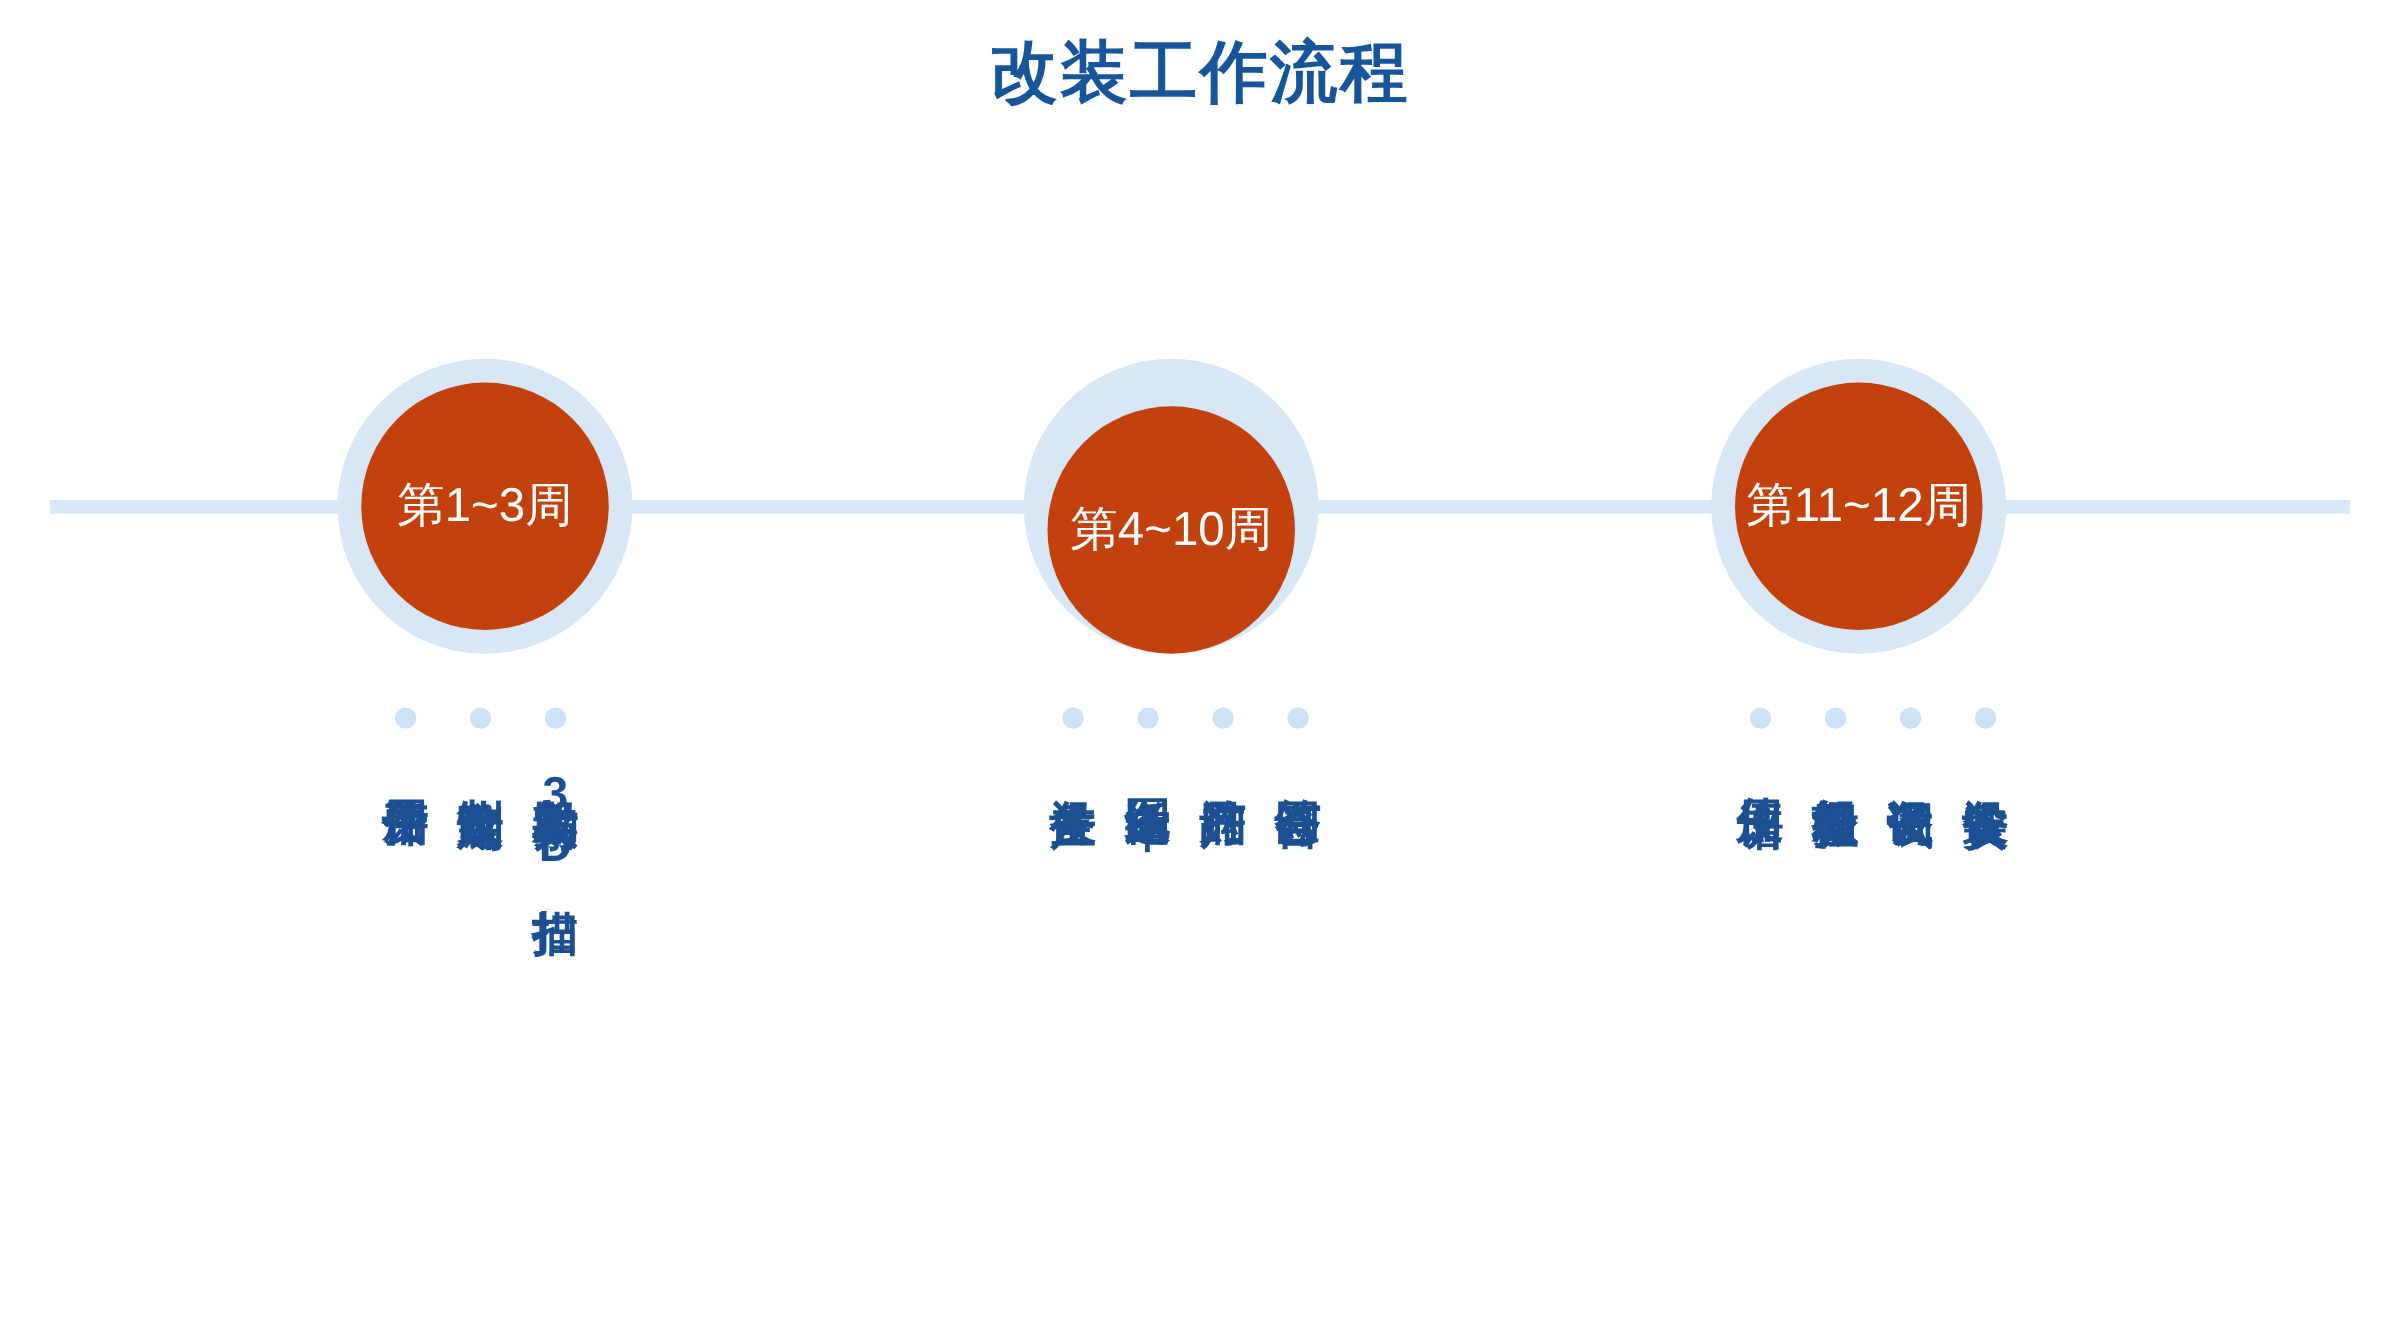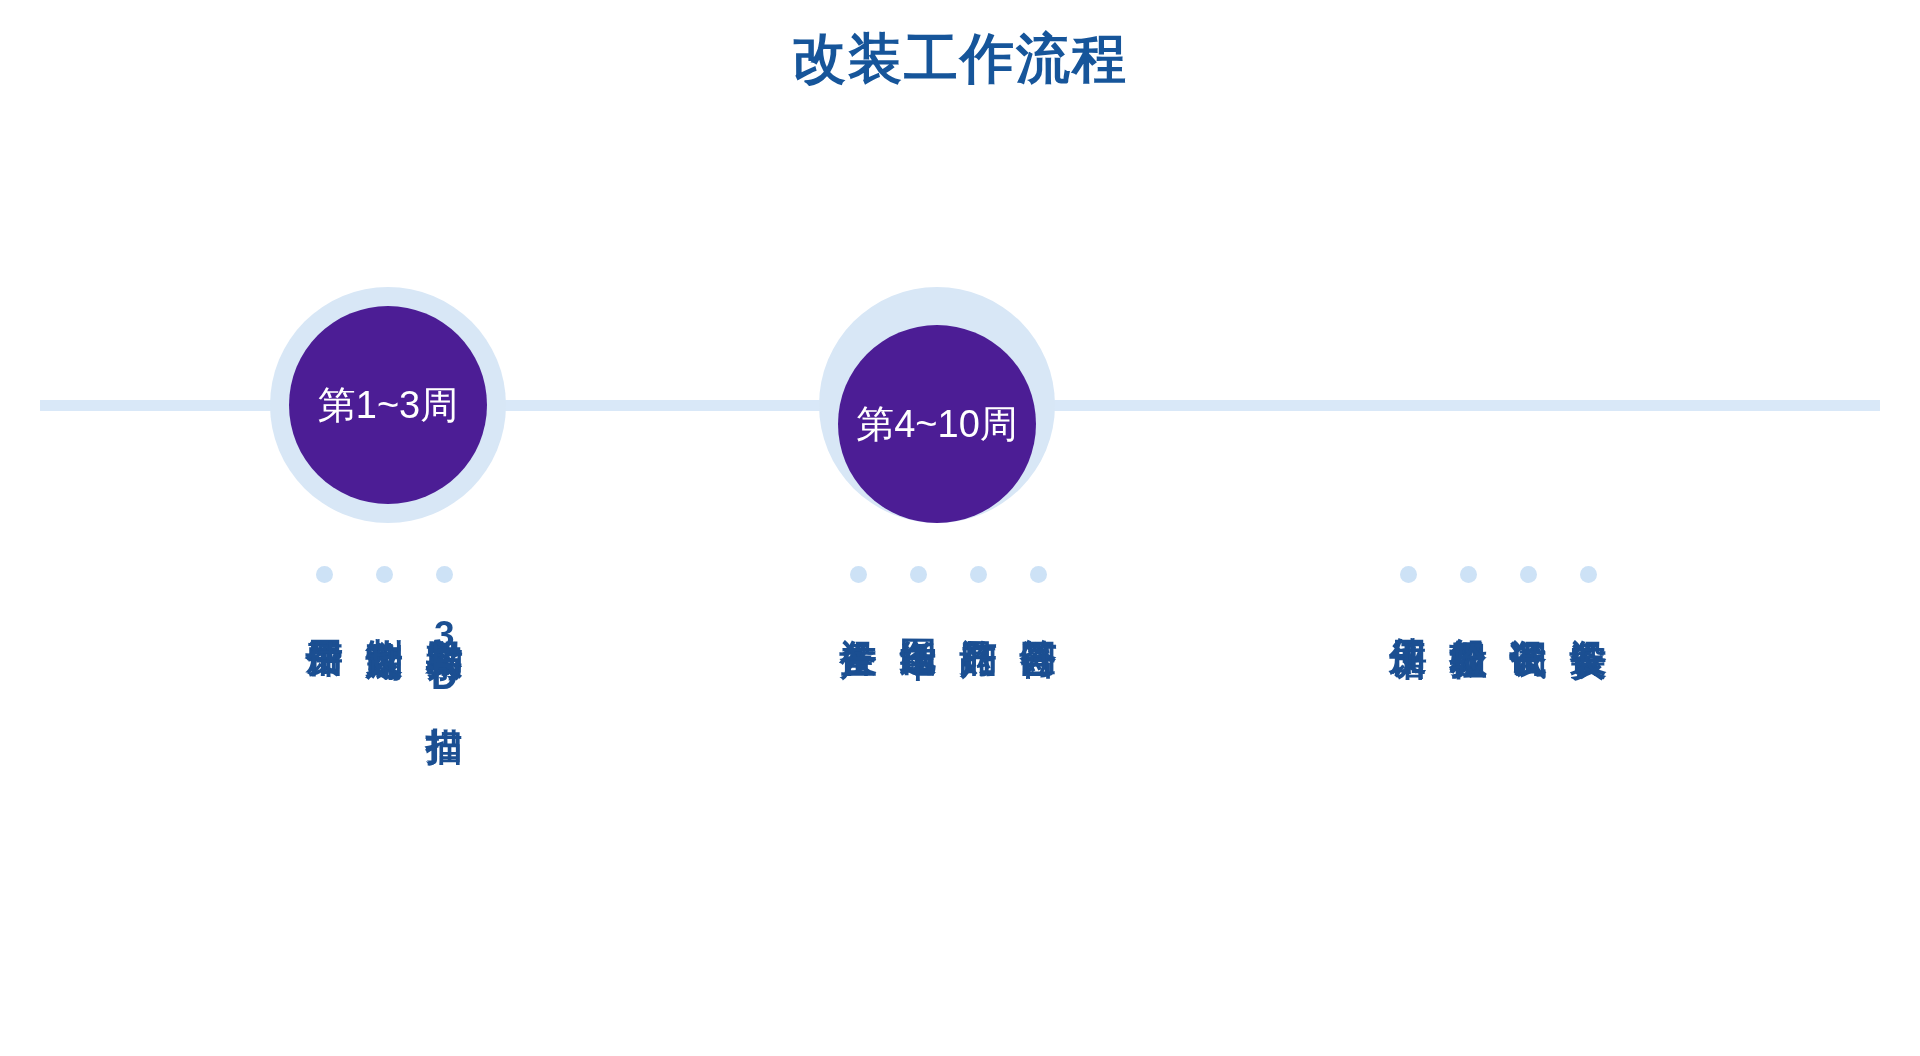--- a/index.html
+++ b/index.html
@@ -36,21 +36,21 @@
   .node {
     position:absolute;
     width:236px; height:236px;
     border-radius:50%;
     background:#d8e7f6;
     display:flex; align-items:center; justify-content:center;
   }
   .node-inner {
     width:198px; height:198px;
     border-radius:50%;
-    background:#4c1d95;
+    background:#c2410c;
     display:flex; align-items:center; justify-content:center;
   }
   .node-label {
     color:#ffffff;
     font-size:38px;
     font-weight:400;
     letter-spacing:0px;
     white-space:nowrap;
     line-height:1;
   }
@@ -95,20 +95,25 @@
       <span class="node-label">第1~3周</span>
     </div>
   </div>
 
   <div class="node" style="left:819px; top:287px;align-items:flex-end;">
     <div class="node-inner">
       <span class="node-label">第4~10周</span>
     </div>
   </div>
 
+  <div class="node" style="left:1369px; top:287px;">
+    <div class="node-inner">
+      <span class="node-label">第11~12周</span>
+    </div>
+  </div>
 
   <div class="group" style="left:294px;">
     <div class="step-col">
       <span class="step-dot"></span>
       <span class="step-text">实船勘察与3D扫描</span>
     </div>
     <div class="step-col">
       <span class="step-dot"></span>
       <span class="step-text">制定改装计划</span>
     </div>

